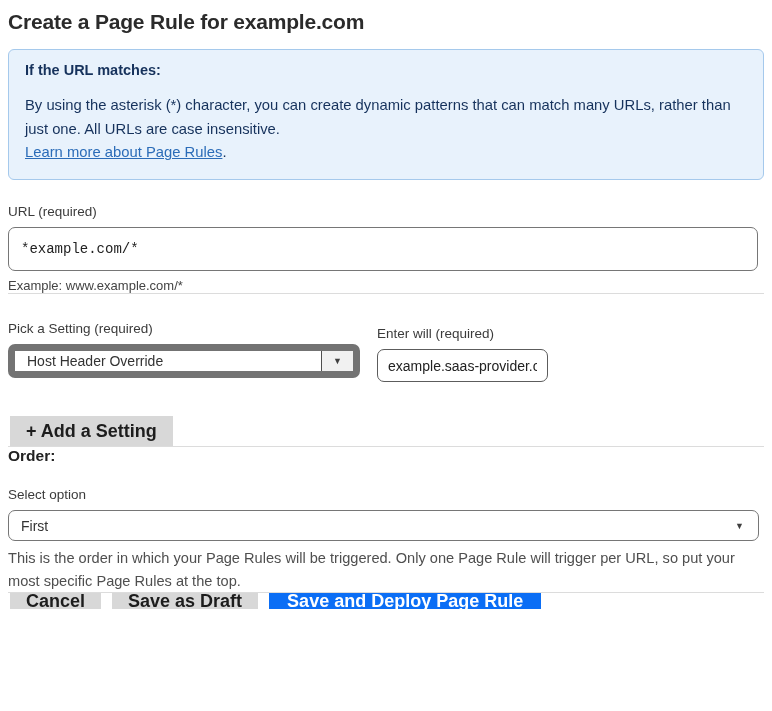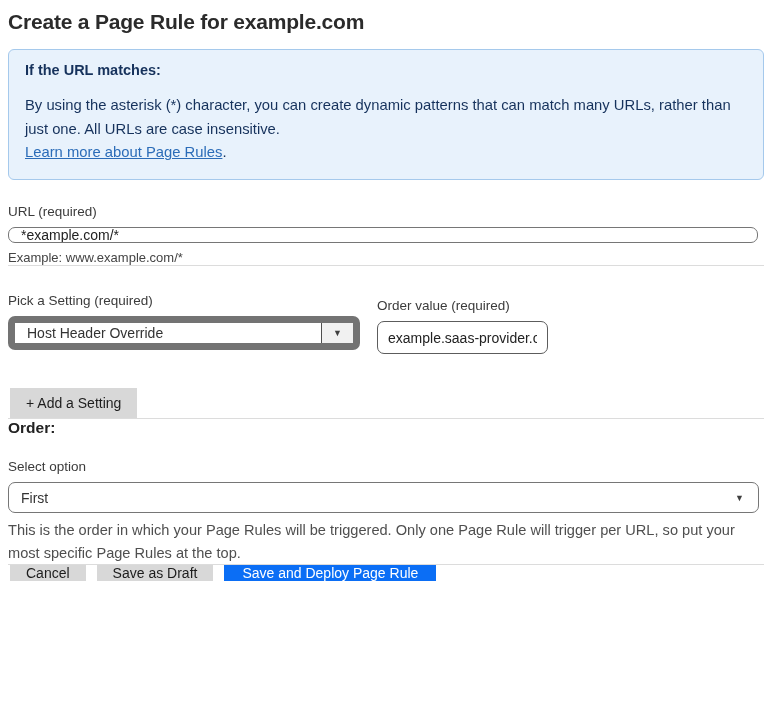--- a/index.html
+++ b/index.html
@@ -52,26 +52,26 @@
 
   .field-label {
     font-size: 13.5px;
     color: #3b3b3b;
     margin-bottom: 8px;
   }
 
   .text-input {
     display: block;
     width: 750px;
-    height: 16px;
+    height: 44px;
     border: 1px solid #767676;
     border-radius: 7px;
     padding: 0 12px;
     font-size: 14px;
-    font-family: Liberation Sans, sans-serif;
+    font-family: Liberation Mono, monospace;
     color: #222;
     background: #fff;
     outline: none;
   }
 
   .hint-text {
     font-size: 13px;
     color: #444;
     margin-top: 7px;
   }
@@ -145,24 +145,25 @@
     background: #fff;
     outline: none;
   }
 
   .btn {
     display: inline-flex;
     align-items: center;
     justify-content: center;
     border: none;
     border-radius: 0;
-    font-size: 14px;
+    font-size: 18px;
     font-family: "Liberation Sans", "DejaVu Sans", sans-serif;
     cursor: pointer;
     padding: 0 16px;
+    font-weight: bold;
   }
   .btn-secondary {
     background: #d8d8d8;
     color: #1d1d1d;
   }
   .add-setting-btn {
     height: 30px;
     margin-top: 34px;
     margin-left: 2px;
   }
@@ -239,21 +240,21 @@
     <div class="setting-col">
       <div class="field-label">Pick a Setting (required)</div>
       <div class="select-box">
         <div class="select-value">Host Header Override</div>
         <div class="select-arrow-seg">
           <span class="arrow-glyph">▼</span>
         </div>
       </div>
     </div>
     <div class="value-col">
-      <div class="field-label">Order value (required)</div>
+      <div class="field-label">Enter will (required)</div>
       <input type="text" class="value-input" value="example.saas-provider.com" style="">
     </div>
   </div>
 
   <button class="btn btn-secondary add-setting-btn">+ Add a Setting</button>
 
   <hr class="divider divider-2">
 
   <div class="section-heading">Order:</div>
 

